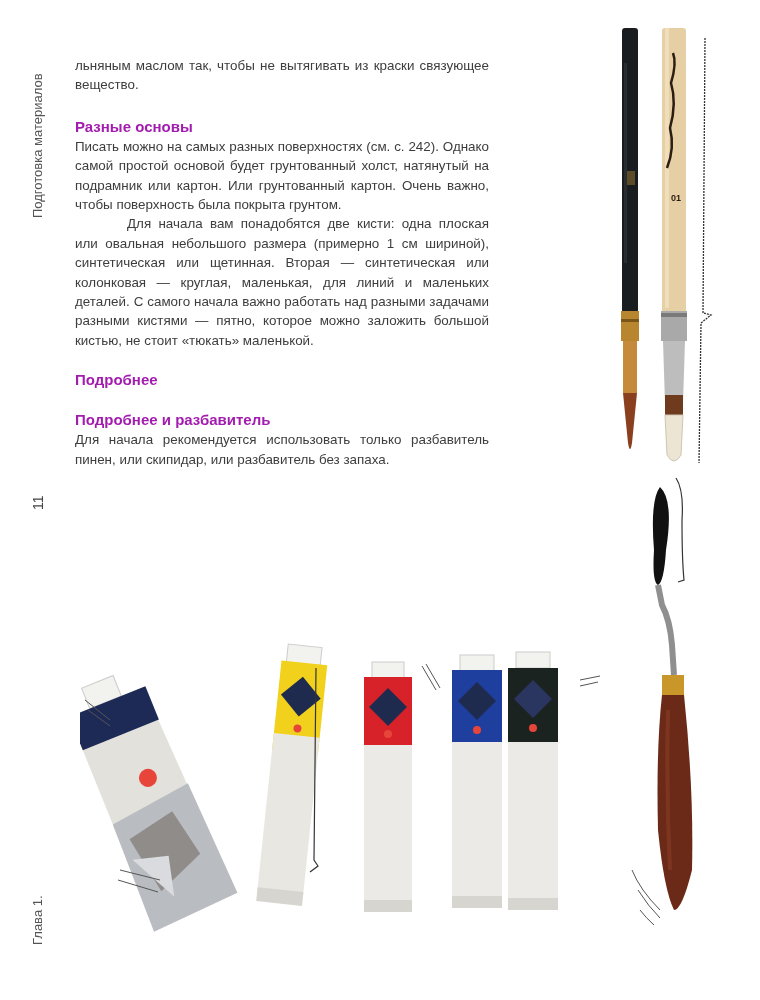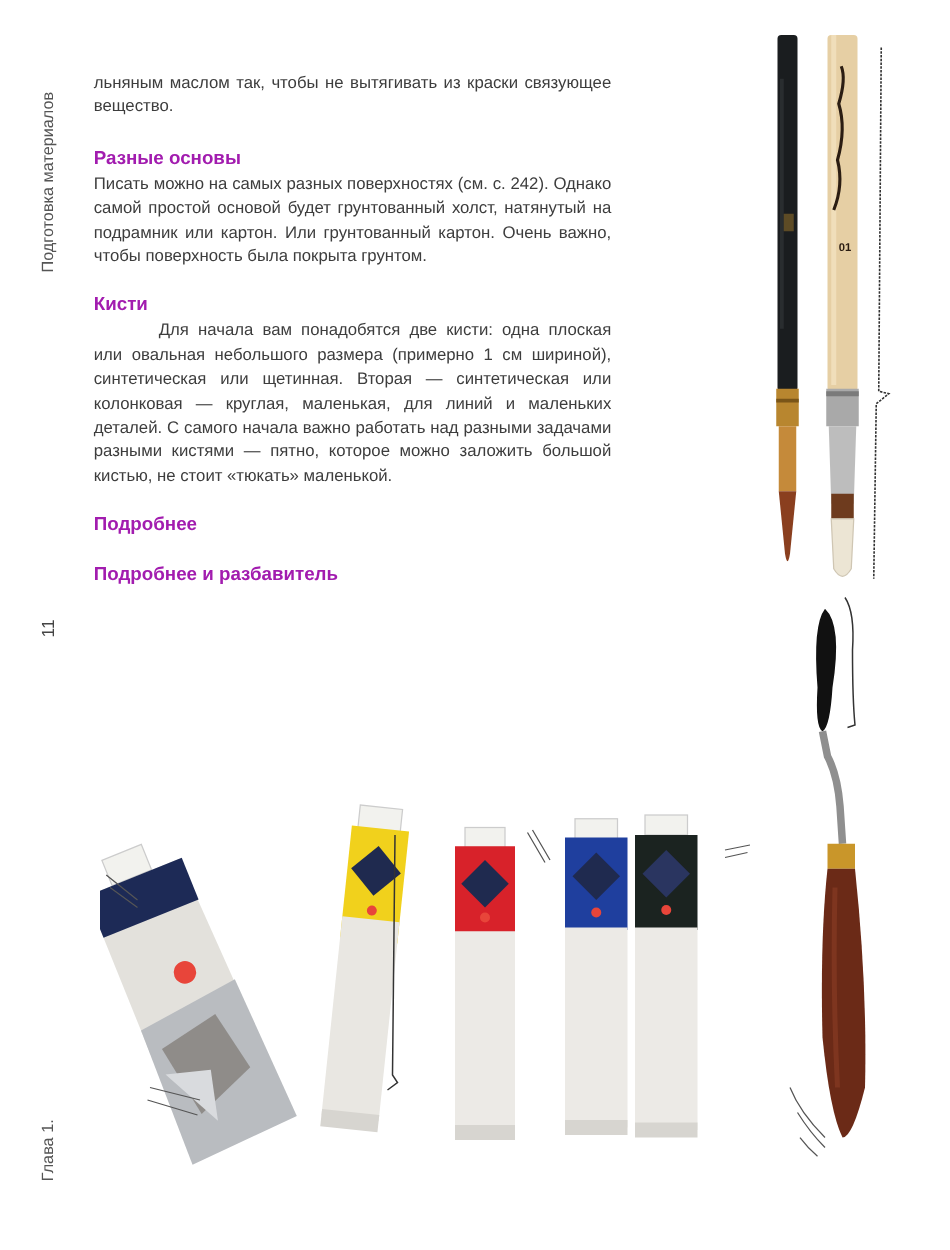--- a/index.html
+++ b/index.html
@@ -40,26 +40,26 @@
 <div class="side-label side-chapter-title">Подготовка материалов</div>
 <div class="side-label side-page-number">11</div>
 <div class="side-label side-chapter">Глава 1.</div>
 
 <div class="text-col">
   <p class="para">льняным маслом так, чтобы не вытягивать из краски связующее вещество.</p>
 
   <h3 class="heading first">Разные основы</h3>
   <p class="para">Писать можно на самых разных поверхностях (см. с. 242). Однако самой простой основой будет грунтованный холст, натянутый на подрамник или картон. Или грунтованный картон. Очень важно, чтобы поверхность была покрыта грунтом.</p>
 
-  <h3 class="heading">Кисти</h3>
   <p class="para indent">Для начала вам понадобятся две кисти: одна плоская или овальная небольшого размера (примерно 1 см шириной), синтетическая или щетинная. Вторая — синтетическая или колонковая — круглая, маленькая, для линий и маленьких деталей. С самого начала важно работать над разными задачами разными кистями — пятно, которое можно заложить большой кистью, не стоит «тюкать» маленькой.</p>
 
   <h3 class="heading">Подробнее</h3>
 
   <h3 class="heading">Подробнее и разбавитель</h3>
+  <p class="para">Для начала рекомендуется использовать только разбавитель пинен, или скипидар, или разбавитель без запаха.</p>
 </div>
 
 <div class="illustration" style="left:605px; top:0; width:110px; height:450px;margin-top:23px;">
   <svg width="110" height="450" viewBox="0 0 110 450">
 
     <rect x="17" y="5" width="16" height="285" fill="#1a1d1f" rx="3"></rect>
     <rect x="19" y="40" width="3" height="200" fill="#34383b" opacity="0.6"></rect>
     <rect x="22" y="148" width="8" height="14" fill="#8a6a2a" opacity="0.6"></rect>
     <rect x="16" y="288" width="18" height="30" fill="#b8862f"></rect>
     <rect x="16" y="296" width="18" height="3" fill="#7a5518"></rect>

